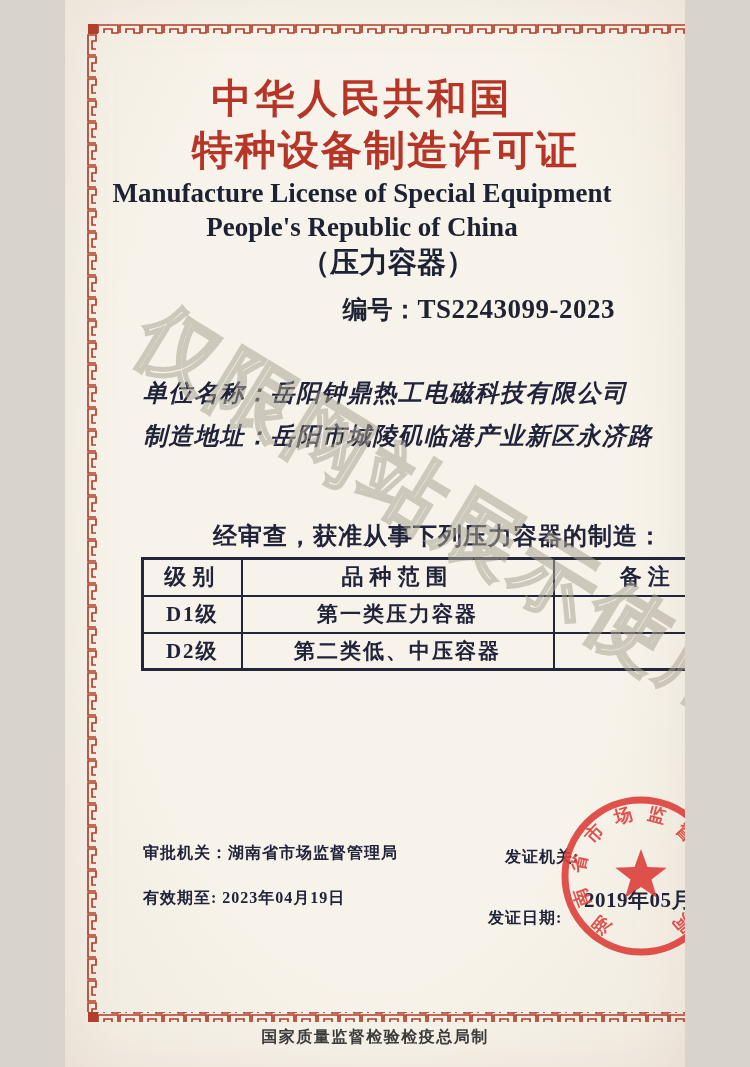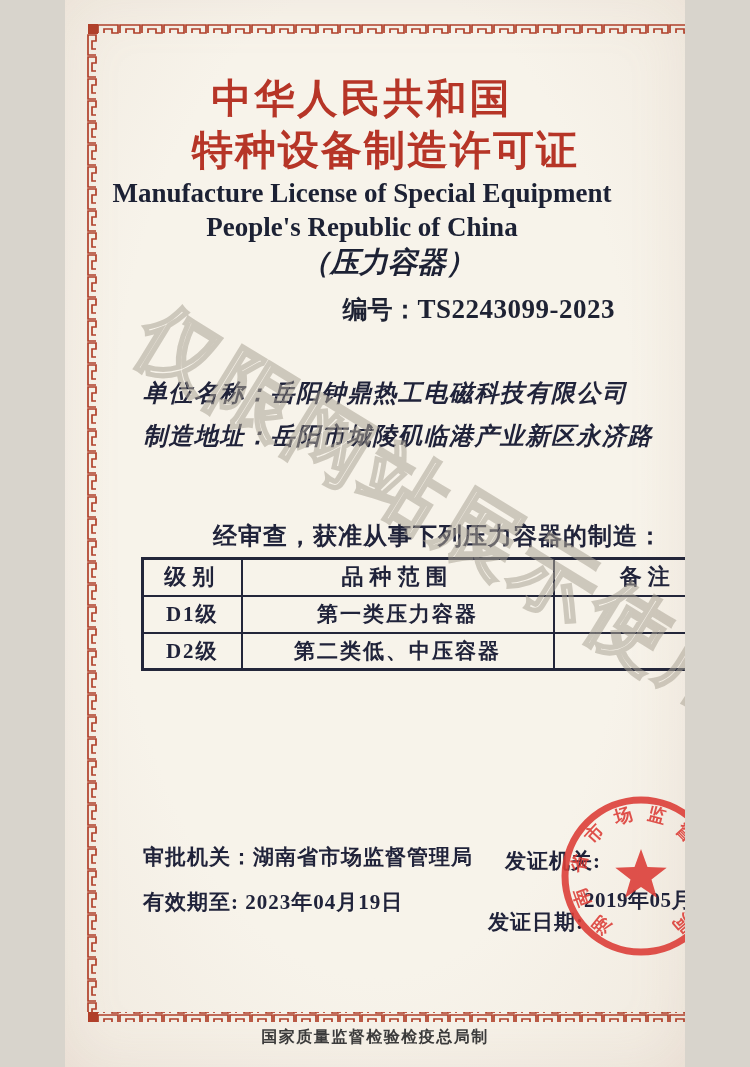--- a/index.html
+++ b/index.html
@@ -35,21 +35,21 @@
     padding-left: 47px;
   }
   .title-en {
     font-size: 27px; font-weight: 700; color: #1c2134;
     line-height: 1.0; margin-top: 9px;
     font-family: "Liberation Serif", serif;
   }
   .title-en.second { margin-top: 7px; }
   .subtitle-cn {
     font-size: 29px; font-weight: 700; color: #1c2134;
-    line-height: 1.0; margin-top: 7px; padding-left: 52px; font-style: italic;
+    line-height: 1.0; margin-top: 7px; padding-left: 52px;
   }
 
   .number-line {
     position: absolute; top: 293px; right: 70px;
     font-size: 25px; font-weight: 700; color: #1e2233;
     white-space: nowrap;
   }
   .number-line .num-value {
     font-family: "Liberation Serif", serif;
     font-size: 27px; font-weight: 600; letter-spacing: 0.5px;
@@ -86,21 +86,21 @@
   .license-table { border: 3px solid #23263a; padding-left: 32px; }
   .license-table th { font-weight: 700; font-size: 22px; letter-spacing: 6px; }
   .license-table td { font-weight: 600; letter-spacing: 2px; }
   .col-grade { width: 99px; }
   .col-scope { width: 312px; }
   .col-note  { width: 189px; }
 
   .issue-block { position: absolute; inset: 0; }
   .field {
     position: absolute;
-    font-size: 21px; font-weight: 700; color: #20233a;
+    font-size: 16px; font-weight: 700; color: #20233a;
     letter-spacing: 1px; white-space: nowrap;
   }
   .f-approval   { left: 78px;  top: 843px; }
   .f-valid      { left: 78px;  top: 888px; }
   .f-issuer     { left: 440px; top: 847px; z-index: 3; }
   .f-issue-date { left: 423px; top: 908px; z-index: 3; }
   .f-date-value {
     left: 519px; top: 886px; z-index: 5;
     font-size: 21px; letter-spacing: 0.5px;
   }

